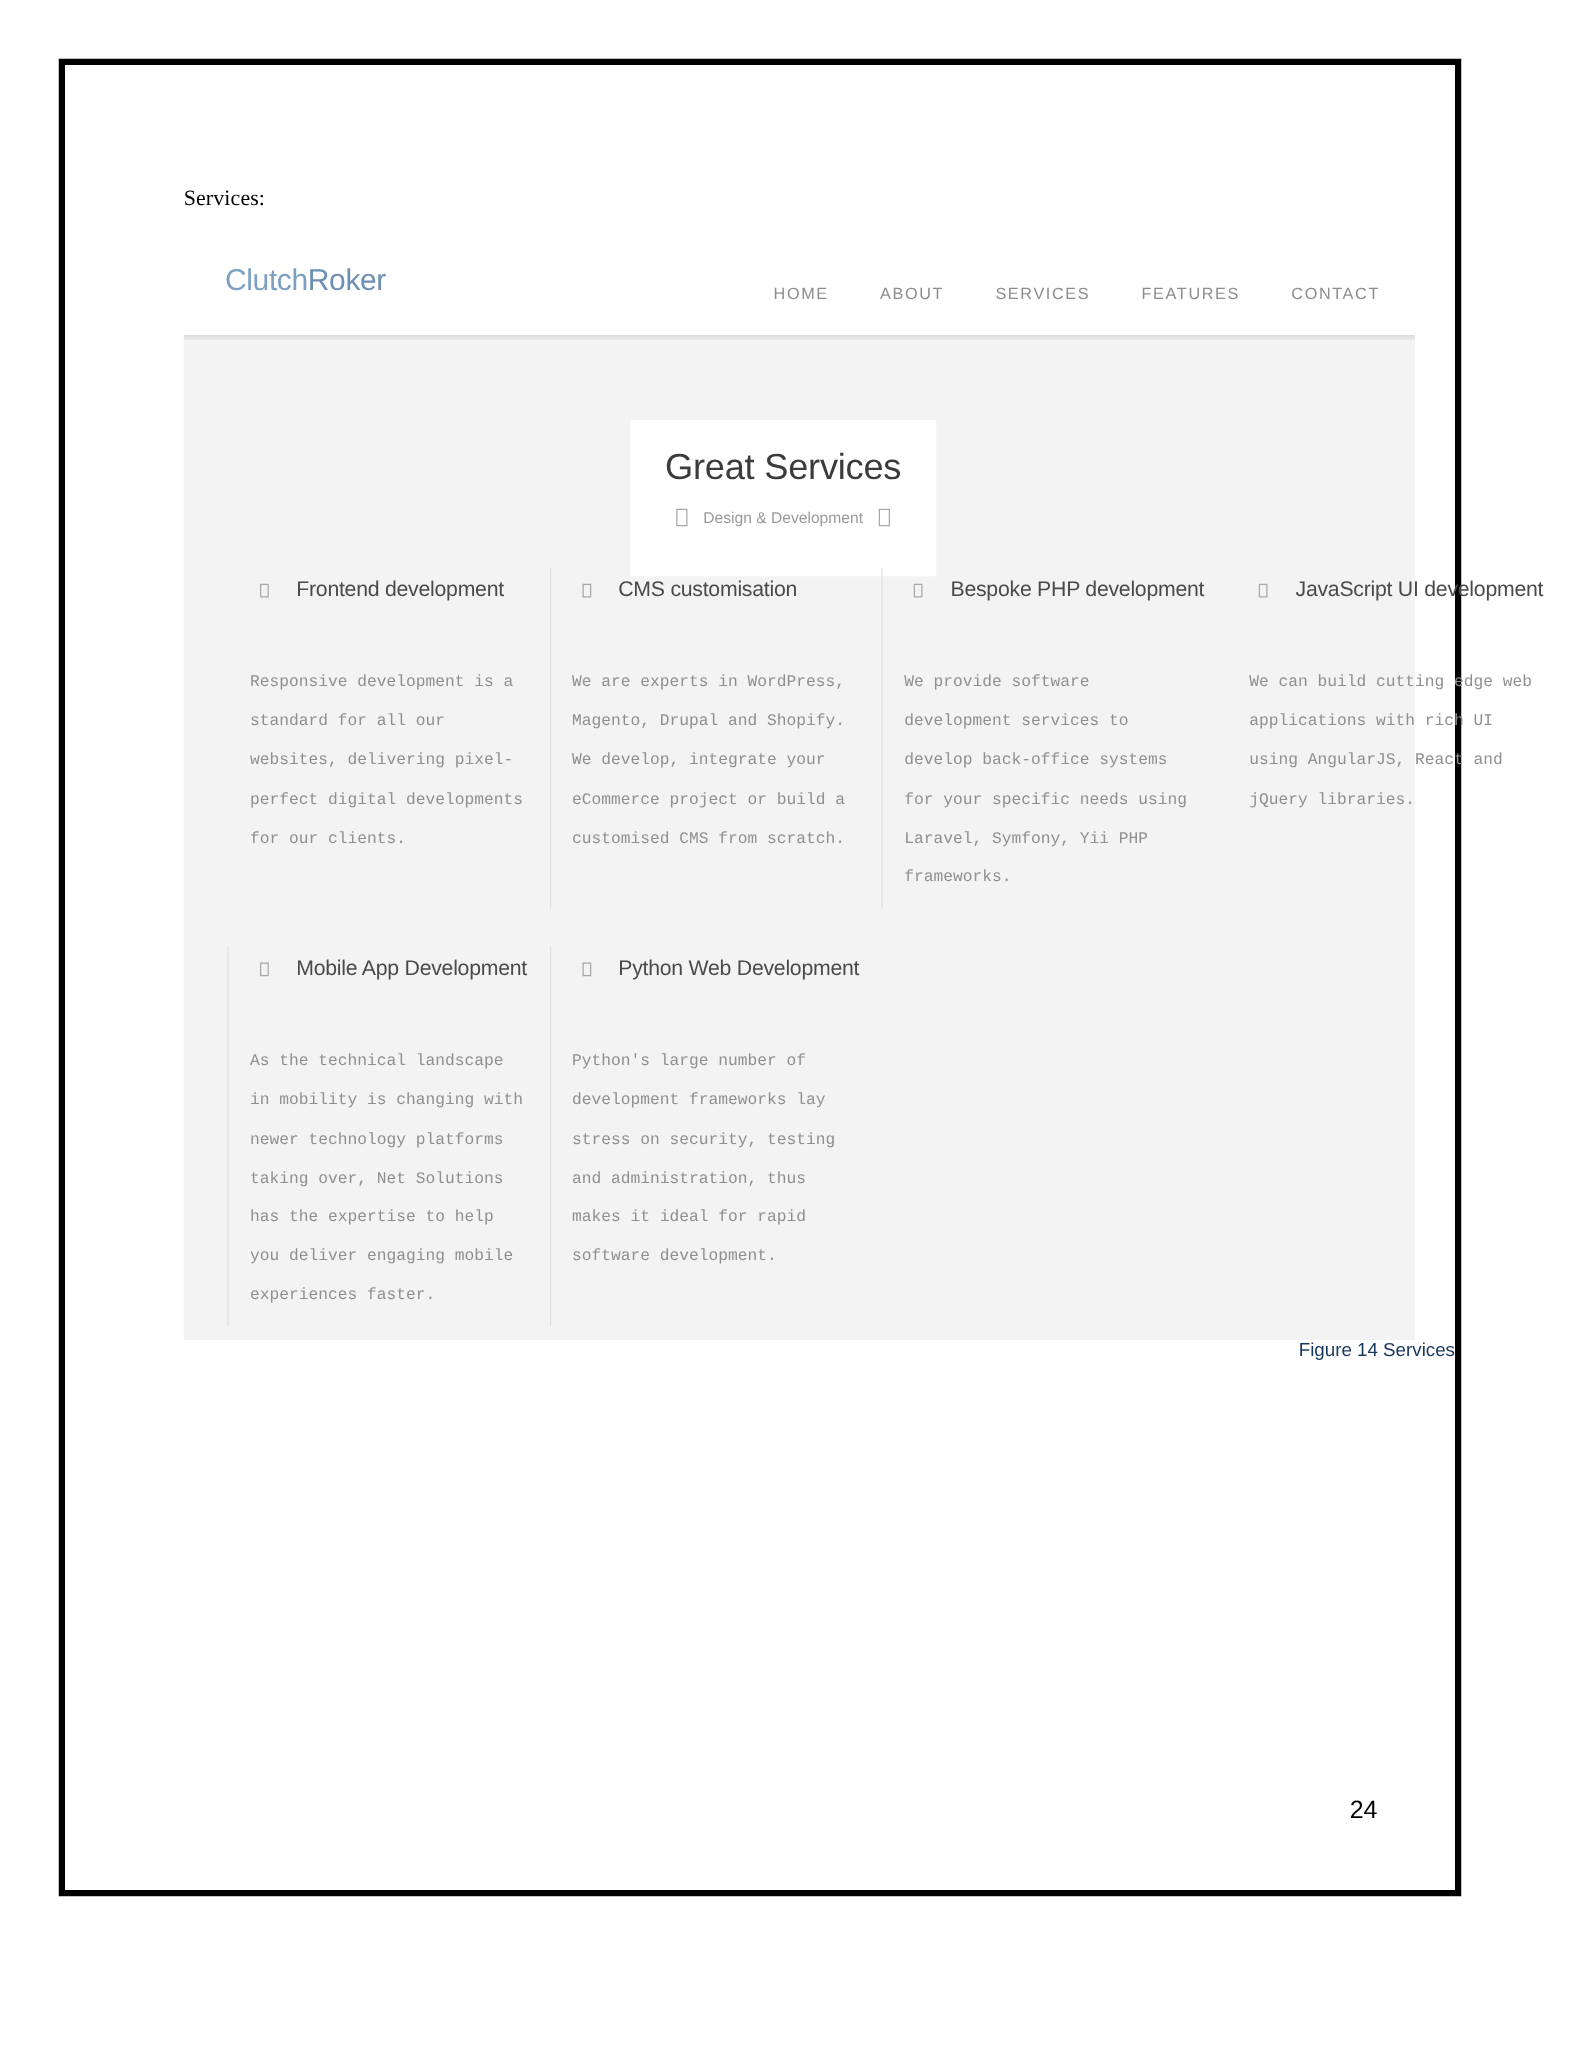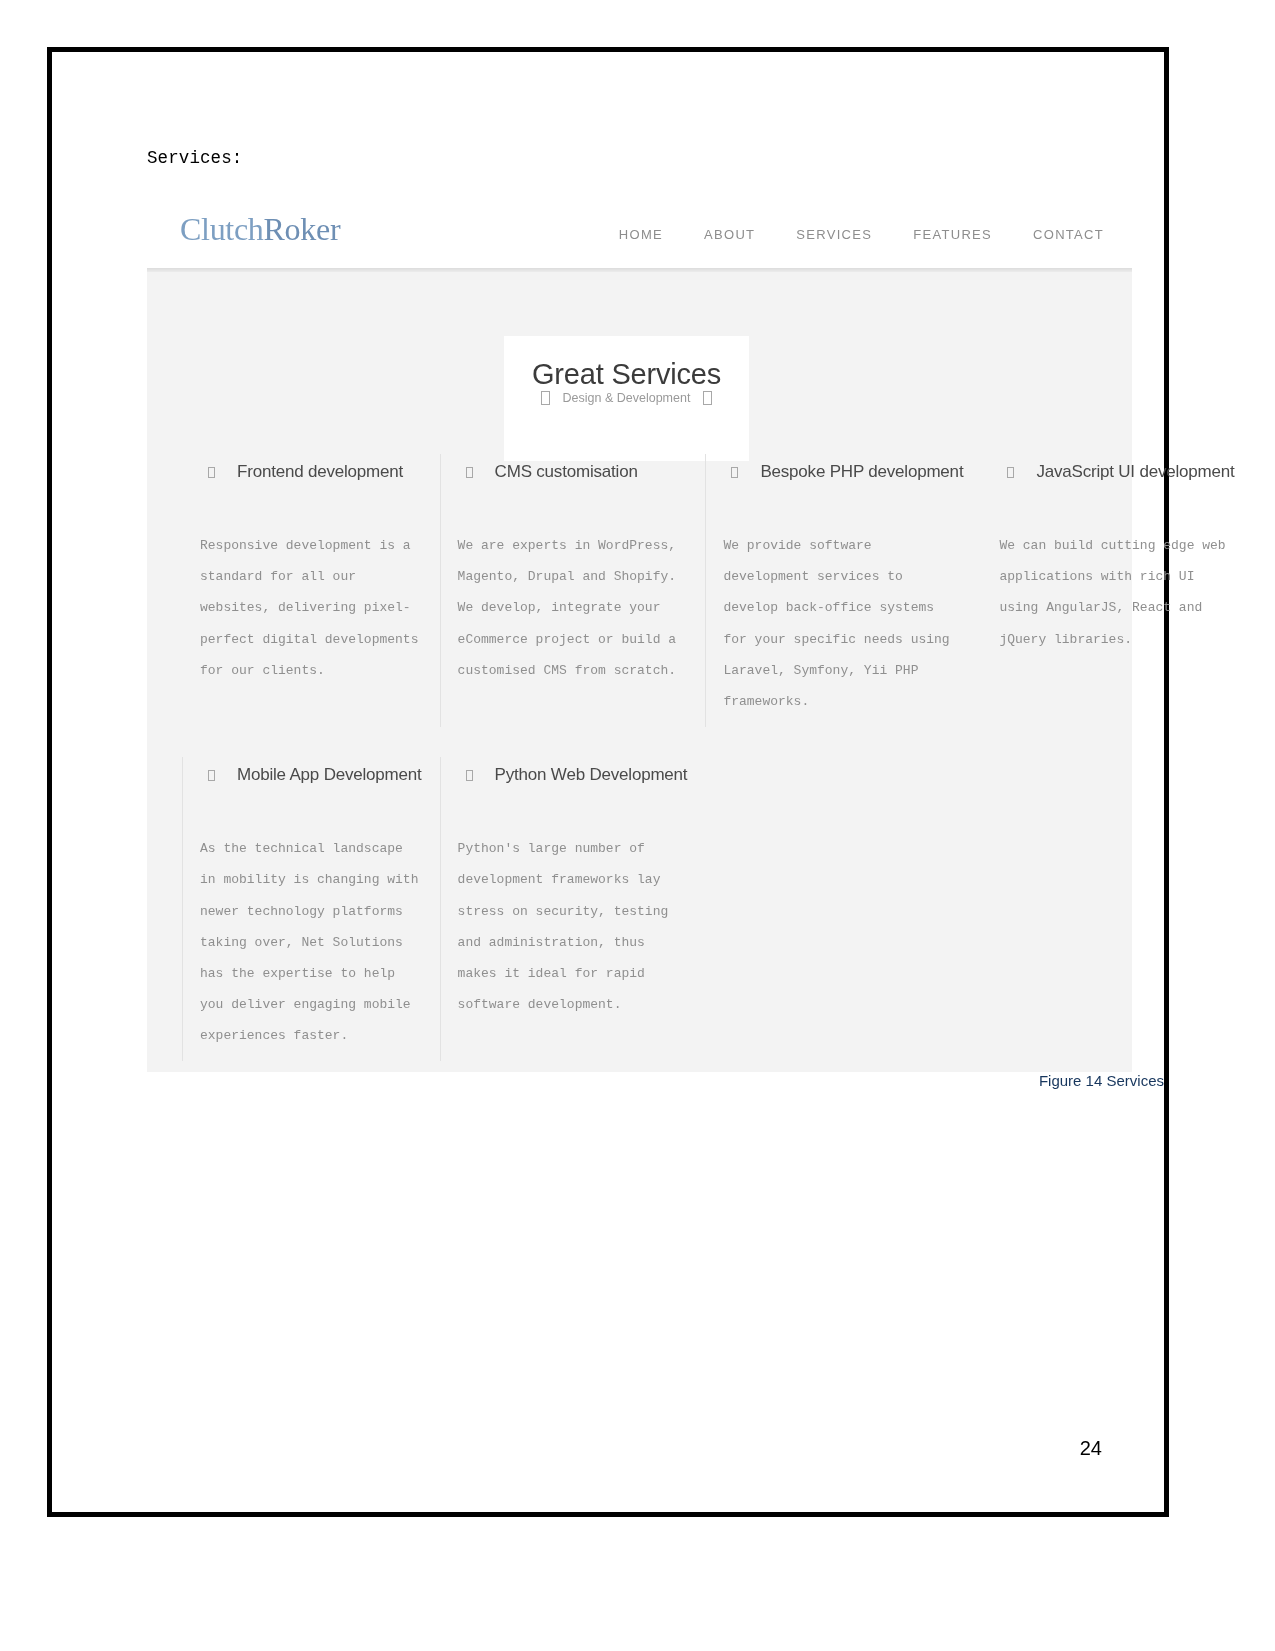--- a/index.html
+++ b/index.html
@@ -32,21 +32,21 @@
     height: 100%;
   }
 
   
   .doc-heading {
     position: absolute;
     left: 95px;
     top: 96px;
     font-size: 17.5px;
     color: #000000;
-    font-family: Liberation Mono, monospace;
+    font-family: Liberation Serif, serif;
     letter-spacing: 0.1px;
   }
 
   
   .shot {
     position: absolute;
     left: 95px;
     top: 140px;
     width: 985px;
     height: 880px;
@@ -56,23 +56,23 @@
   
   .shot-nav {
     position: relative;
     height: 78px;
     background: #ffffff;
   }
   .brand {
     position: absolute;
     left: 33px;
     top: 19px;
-    font-size: 32px;
+    font-size: 24px;
     color: #7d9fc2;
-    font-family: Liberation Serif, serif;
+    font-family: Liberation Sans, sans-serif;
     letter-spacing: -0.3px;
     white-space: nowrap;
   }
   .brand .b-dark { color: #6e8fb4; }
   .nav-links {
     position: absolute;
     right: 28px;
     top: 35px;
     display: flex;
     gap: 41px;
@@ -115,20 +115,21 @@
     text-align: center;
   }
   .hero-title {
     margin-top: 22px;
     font-size: 29px;
     color: #3b3b3b;
     font-family: "Liberation Sans", sans-serif;
     letter-spacing: -0.2px;
   }
   .hero-sub-row {
+    margin-top: 16px;
     display: flex;
     align-items: center;
     justify-content: center;
     gap: 13px;
   }
   .hero-sub {
     font-size: 12.5px;
     color: #9a9a9a;
     font-family: "Liberation Sans", sans-serif;
   }

